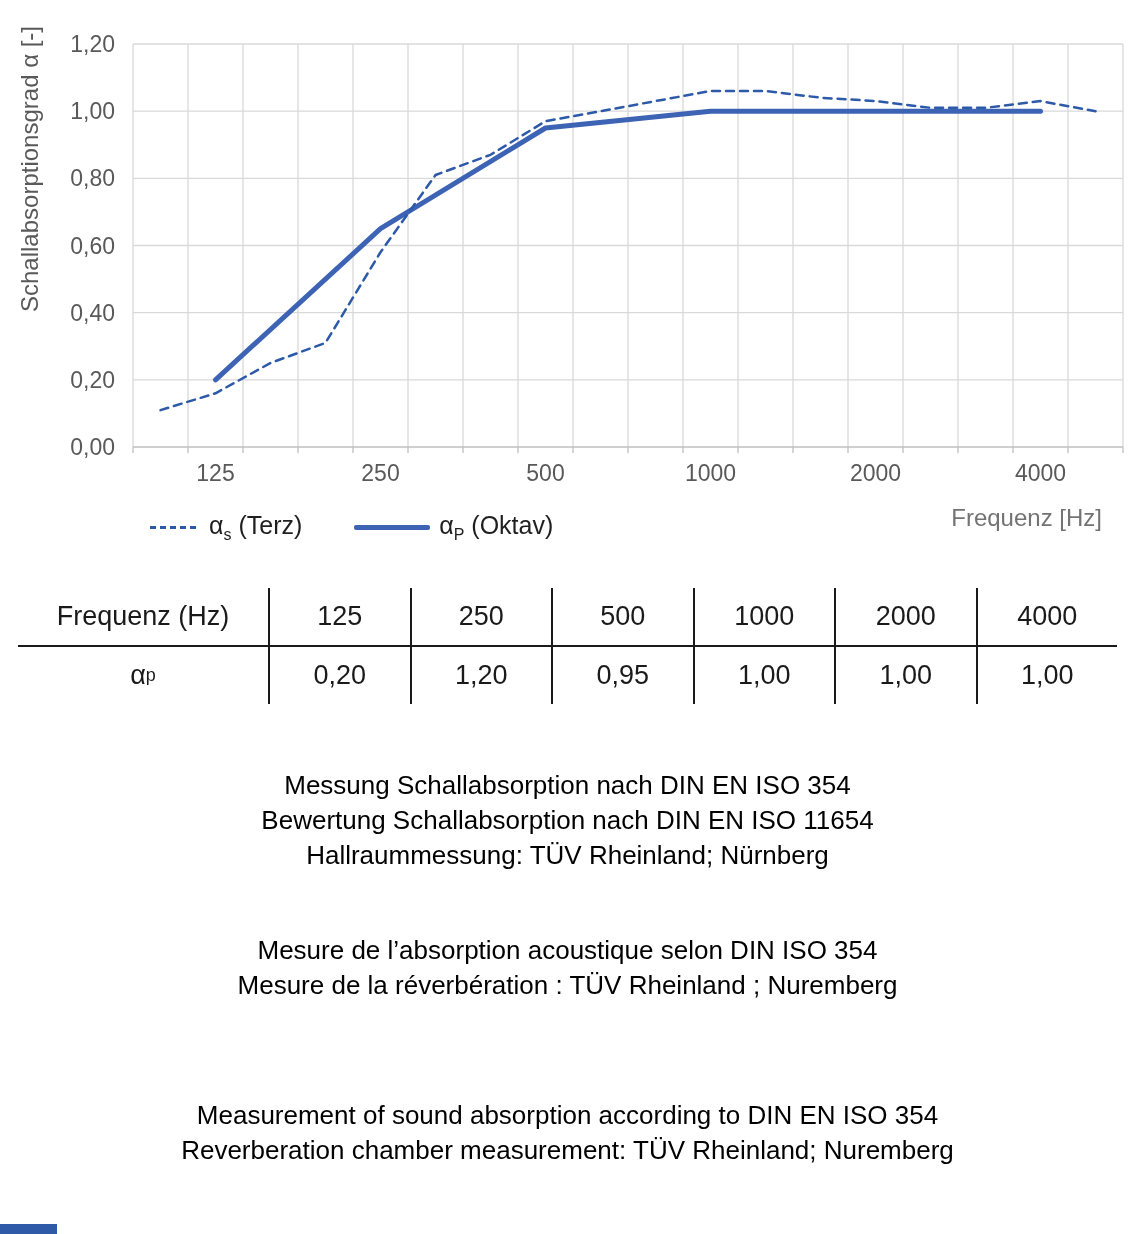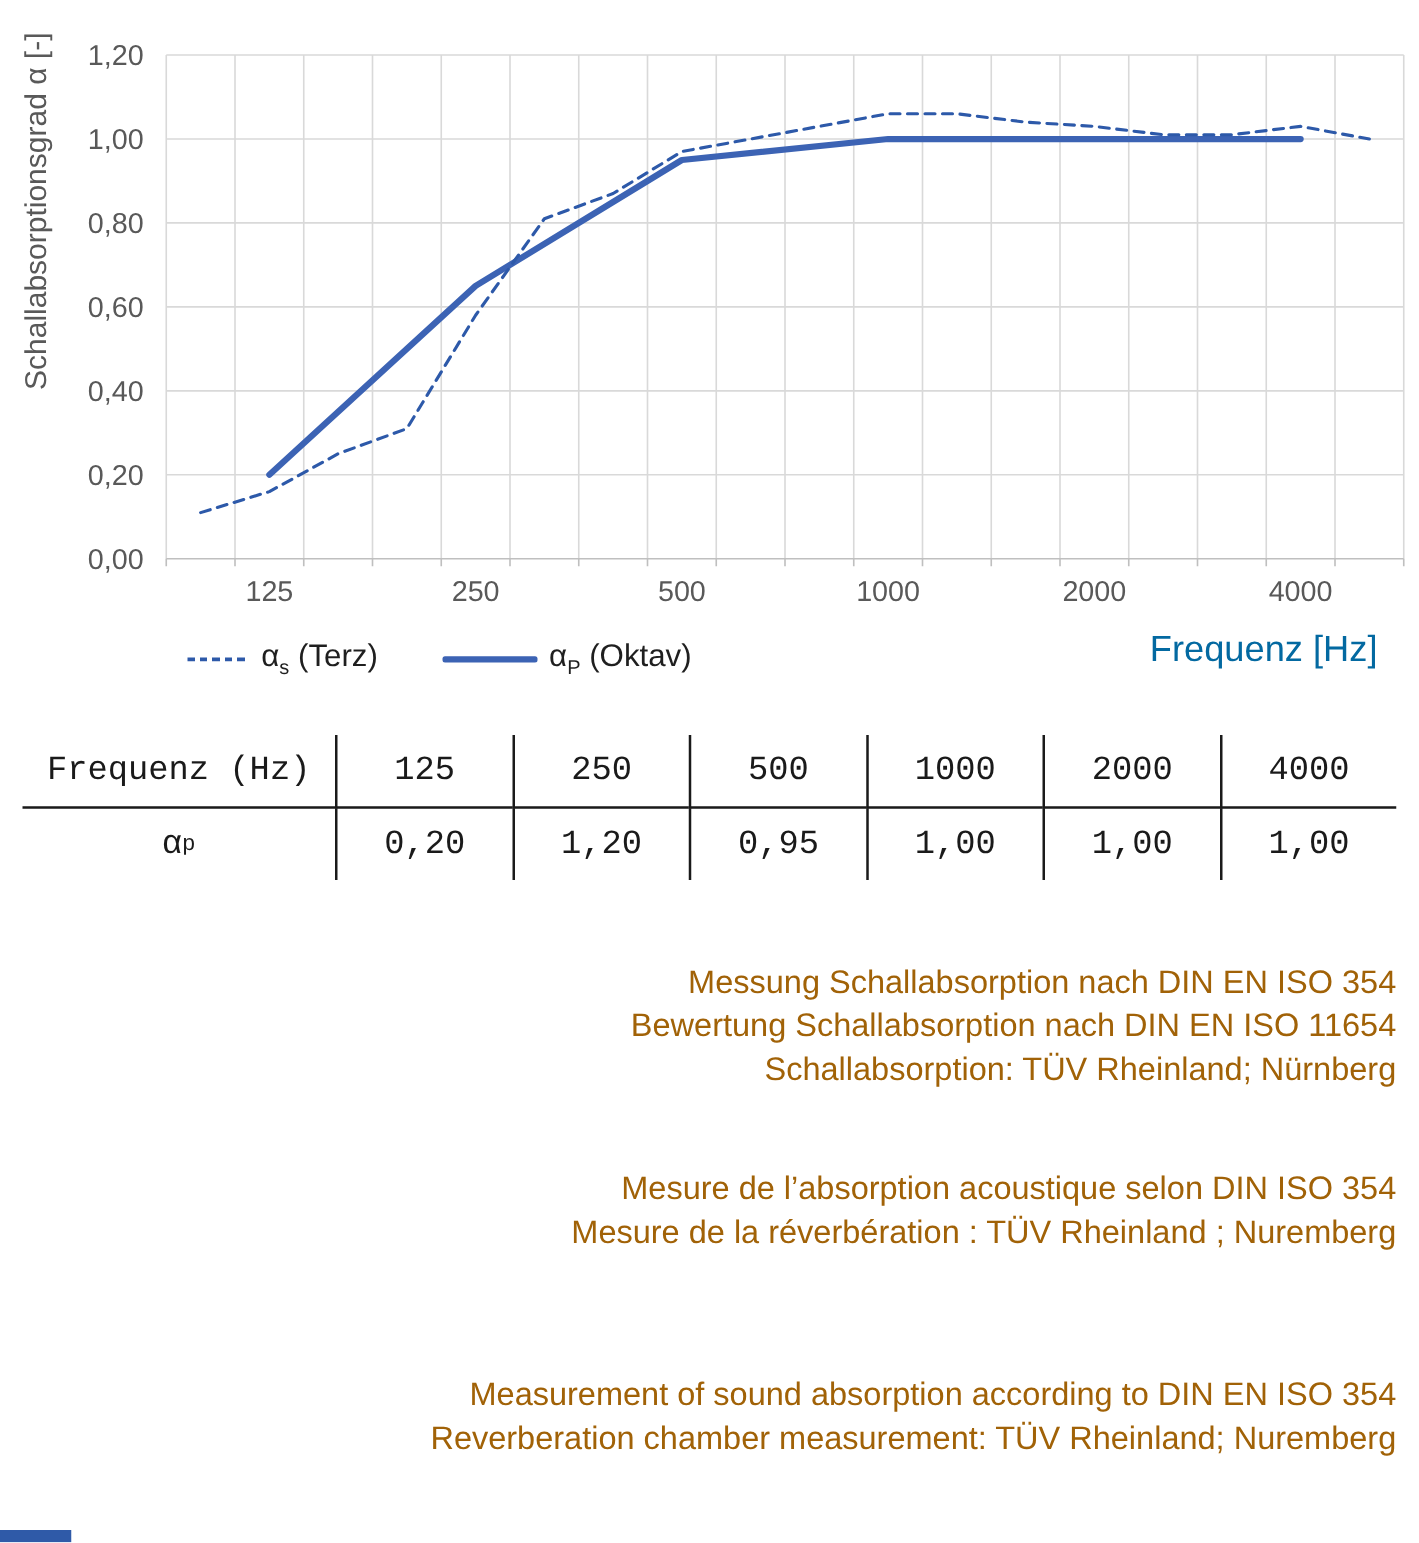--- a/index.html
+++ b/index.html
@@ -4,39 +4,39 @@
 <style>
   html,body{margin:0;padding:0;background:#ffffff;}
   .page{position:relative;width:1135px;height:1234px;background:#ffffff;overflow:hidden;
         font-family:"Liberation Sans",sans-serif;color:#1a1a1a;}
   
   .chart-wrap{position:absolute;left:0;top:0;width:1135px;height:560px;}
   #chart-svg{position:absolute;left:0;top:0;}
   #chart-svg text{font-family:"Liberation Sans",sans-serif;fill:#595959;}
   .y-axis-title{position:absolute;left:16px;top:312px;transform-origin:0 0;transform:rotate(-90deg);
         white-space:nowrap;font-size:24px;color:#595959;}
-  .x-axis-title{position:absolute;right:33px;top:504px;font-size:29px;color:#0369a1;}
+  .x-axis-title{position:absolute;right:33px;top:504px;font-size:24px;color:#737373;}
   .legend{position:absolute;left:150px;top:511px;display:flex;gap:52px;align-items:center;
         font-size:25px;color:#1f1f1f;}
   .legend-item{display:flex;align-items:center;gap:9px;}
   .legend-line{display:inline-block;}
   .legend-line.dashed{width:50px;height:3px;
         background:repeating-linear-gradient(90deg,#2d59a9 0 6px,transparent 6px 10px);}
   .legend-line.solid{width:76px;height:5px;background:#3c63b4;border-radius:2px;}
   .legend-label sub{font-size:16px;}
   
   .abs-table{position:absolute;left:18px;top:588px;width:1099px;display:grid;
-        grid-template-columns:250px repeat(6,1fr);font-size:27px;font-family:Liberation Mono, monospace;}
+        grid-template-columns:250px repeat(6,1fr);font-size:27px;}
   .abs-table .cell{height:57px;display:flex;align-items:center;justify-content:center;}
   .abs-table .hrow{border-bottom:2.5px solid #1a1a1a;}
   .abs-table .vline{border-left:2px solid #1a1a1a;}
   .abs-table sub{font-size:18px;}
   
-  .notes{position:absolute;left:18px;width:1099px;text-align:right;
-        font-size:26px;line-height:35px;color:#a16207;}
+  .notes{position:absolute;left:18px;width:1099px;text-align:center;
+        font-size:26px;line-height:35px;color:#000000;}
   .notes-de{top:768px;}
   .notes-fr{top:933px;}
   .notes-en{top:1098px;}
   
   .accent-bar{position:absolute;left:0;top:1224px;width:57px;height:10px;background:#2f5aa8;}
 </style>
 </head>
 <body>
 
 <div class="page">
@@ -140,21 +140,21 @@
     <div class="cell vline">1,20</div>
     <div class="cell vline">0,95</div>
     <div class="cell vline">1,00</div>
     <div class="cell vline">1,00</div>
     <div class="cell vline">1,00</div>
   </div>
 
   <div class="notes notes-de">
     <div>Messung Schallabsorption nach DIN EN ISO 354</div>
     <div>Bewertung Schallabsorption nach DIN EN ISO 11654</div>
-    <div>Schallabsorption: TÜV Rheinland; Nürnberg</div>
+    <div>Hallraummessung: TÜV Rheinland; Nürnberg</div>
   </div>
   <div class="notes notes-fr">
     <div>Mesure de l’absorption acoustique selon DIN ISO 354</div>
     <div>Mesure de la réverbération : TÜV Rheinland ; Nuremberg</div>
   </div>
   <div class="notes notes-en">
     <div>Measurement of sound absorption according to DIN EN ISO 354</div>
     <div>Reverberation chamber measurement: TÜV Rheinland; Nuremberg</div>
   </div>
 

